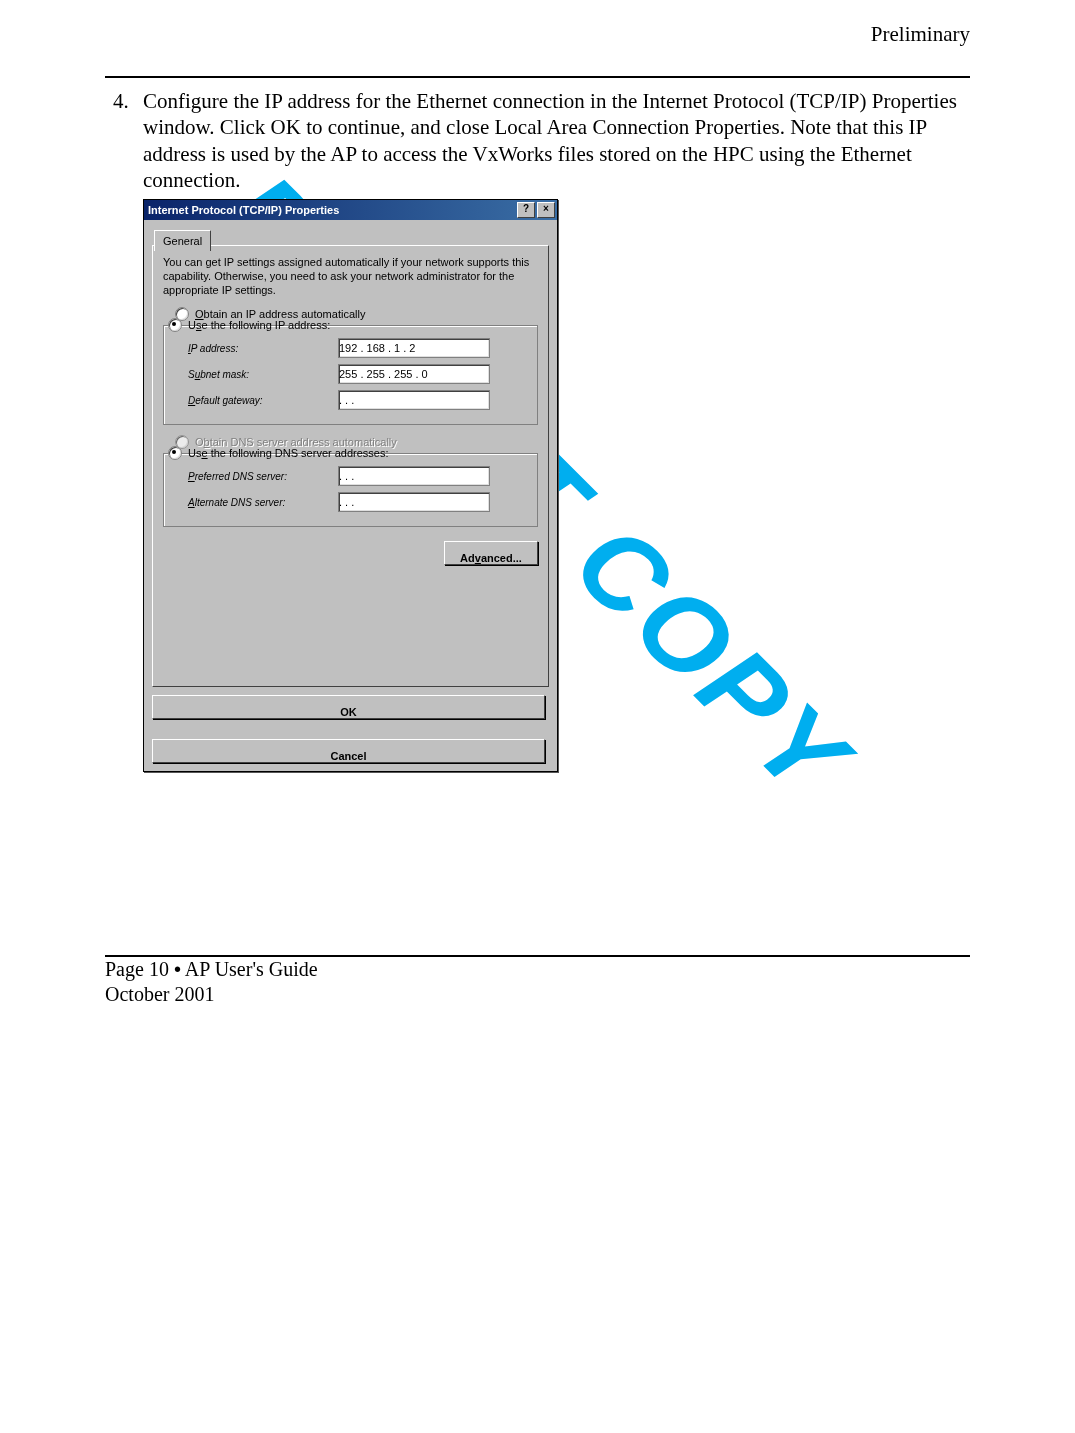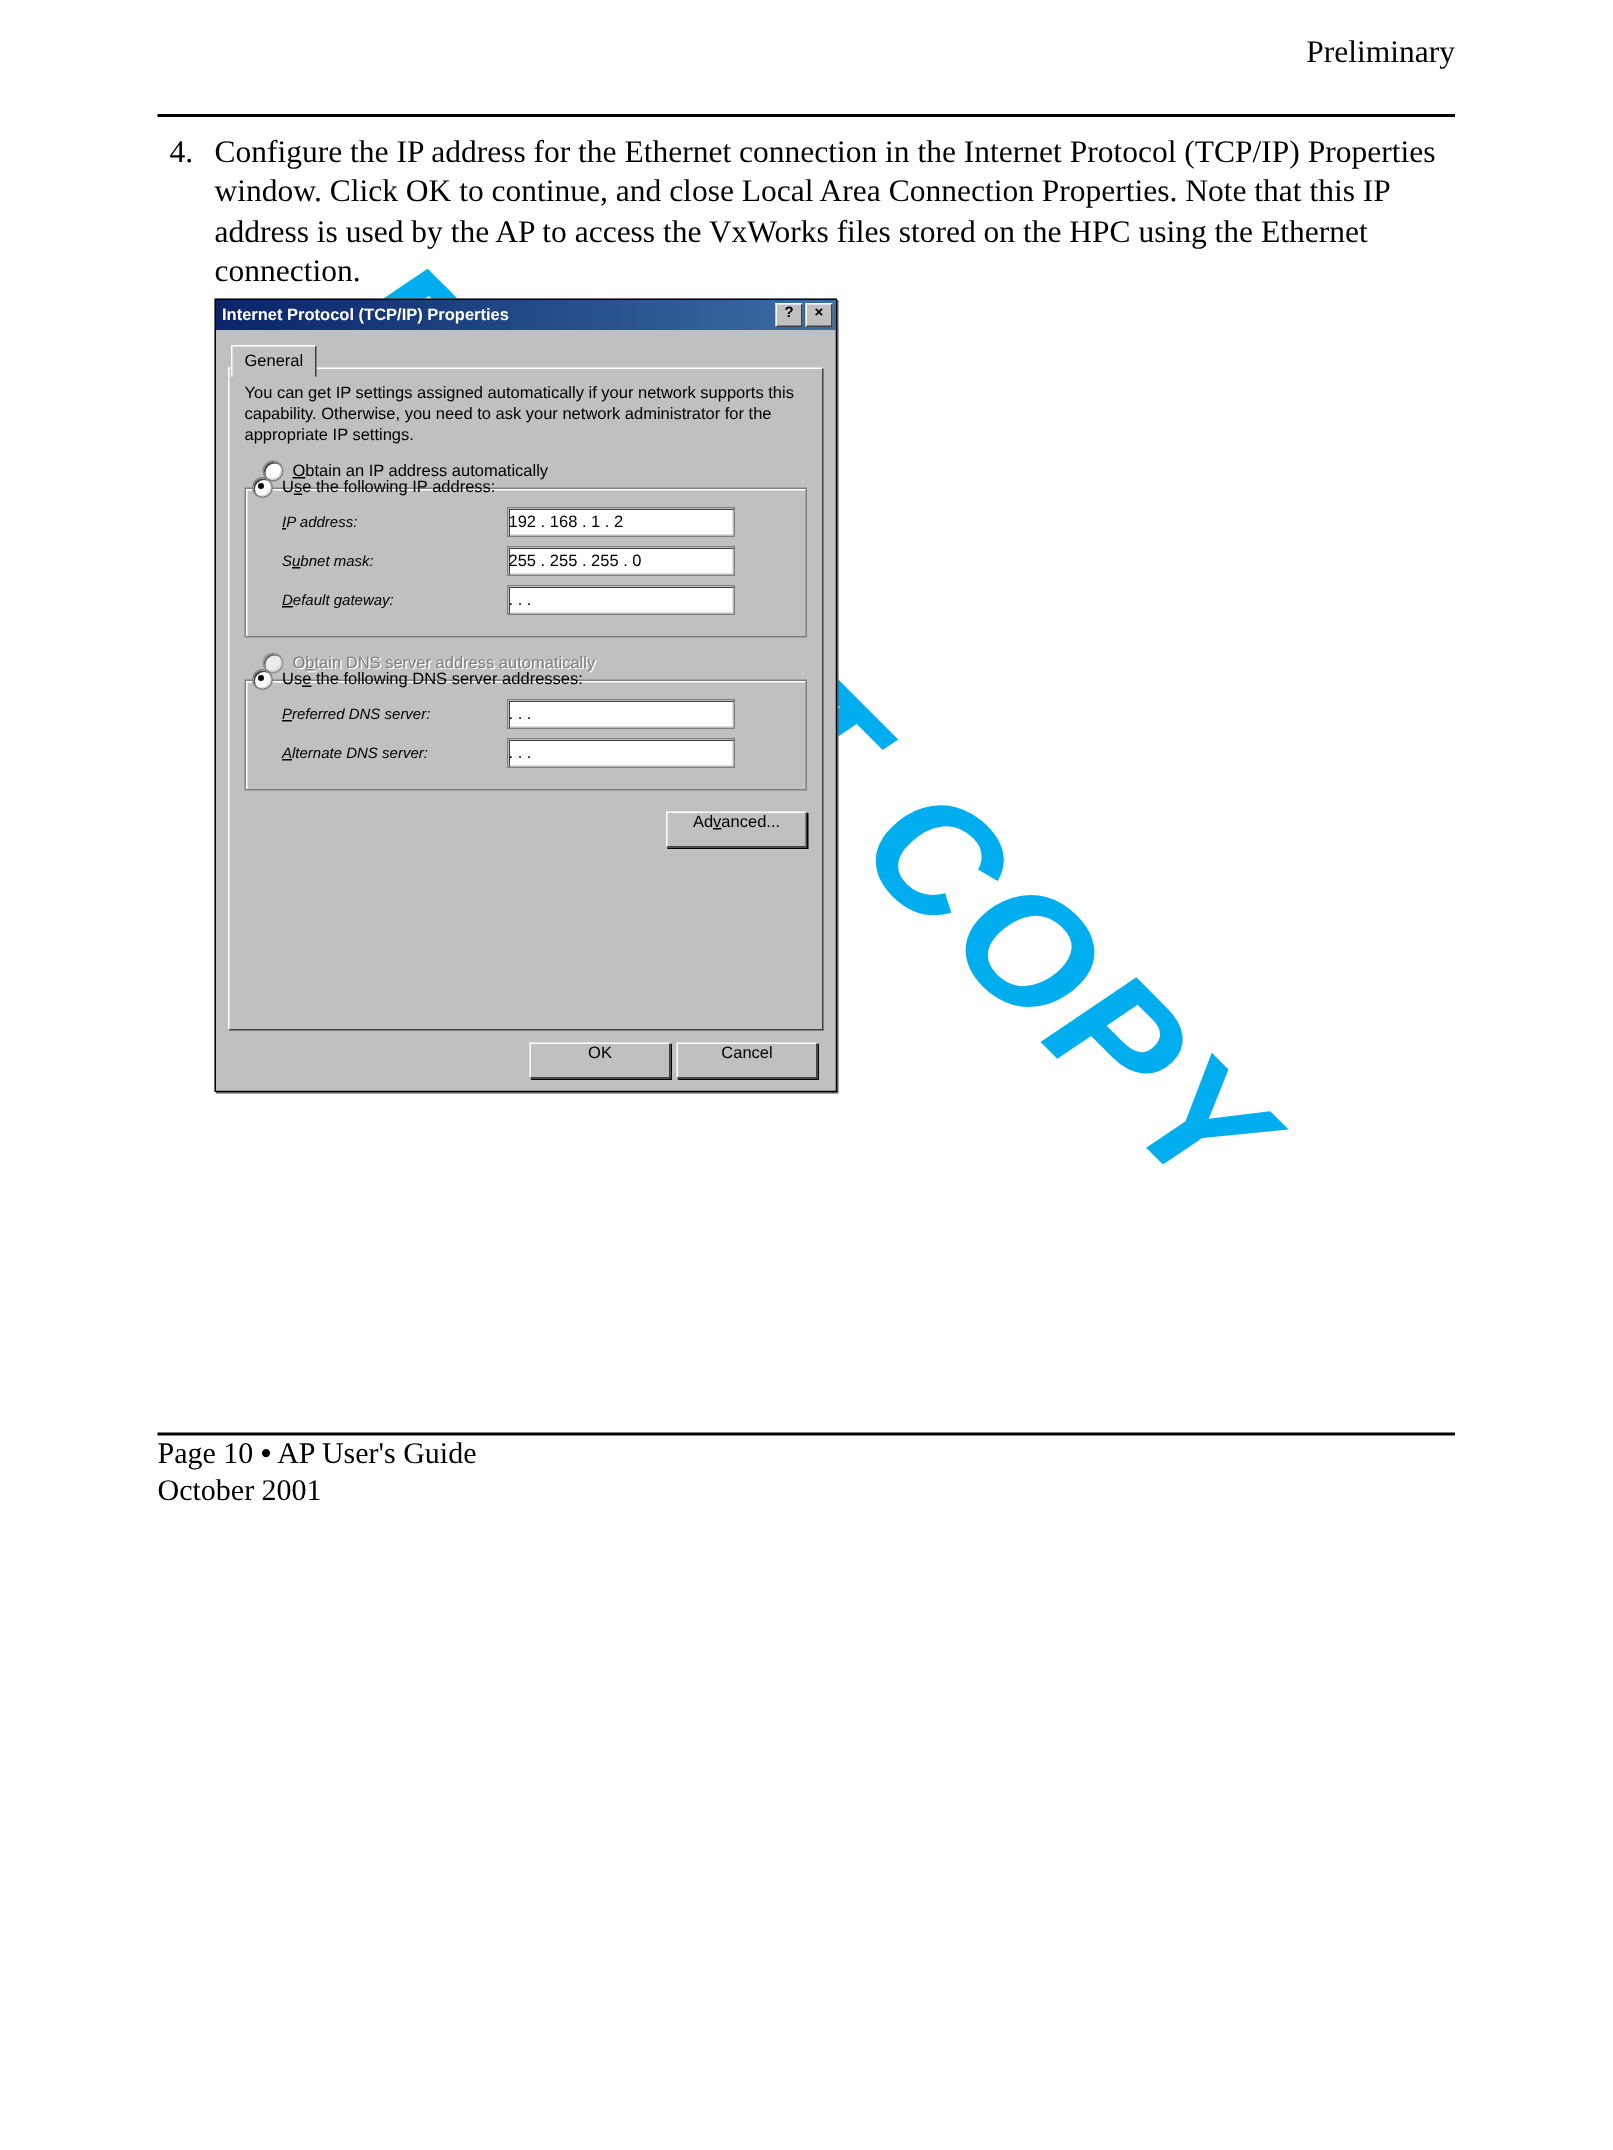--- a/index.html
+++ b/index.html
@@ -210,29 +210,31 @@
     background: #c0c0c0;
     border: 1px solid #fff;
     border-right-color: #404040;
     border-bottom-color: #404040;
     box-shadow: 1px 1px 0 #000;
     font-family: Tahoma, Arial, sans-serif;
     font-size: 11px;
     padding: 0 10px;
     cursor: default;
     display: inline-flex;
-    align-items: flex-start;
+    align-items: flex-end;
     justify-content: center;
+    font-weight: bold;
   }
   .btnrow {
     display: flex;
     justify-content: flex-end;
-    gap: 4px;
+    gap: 20px;
     margin-top: 8px;
     padding-right: 4px;
+    flex-direction: column;
   }
   .hr-bot {
     position: absolute;
     bottom: 78px;
     left: 105px;
     width: 865px;
     border-top: 2px solid #000;
   }
   .footer {
     position: absolute;

